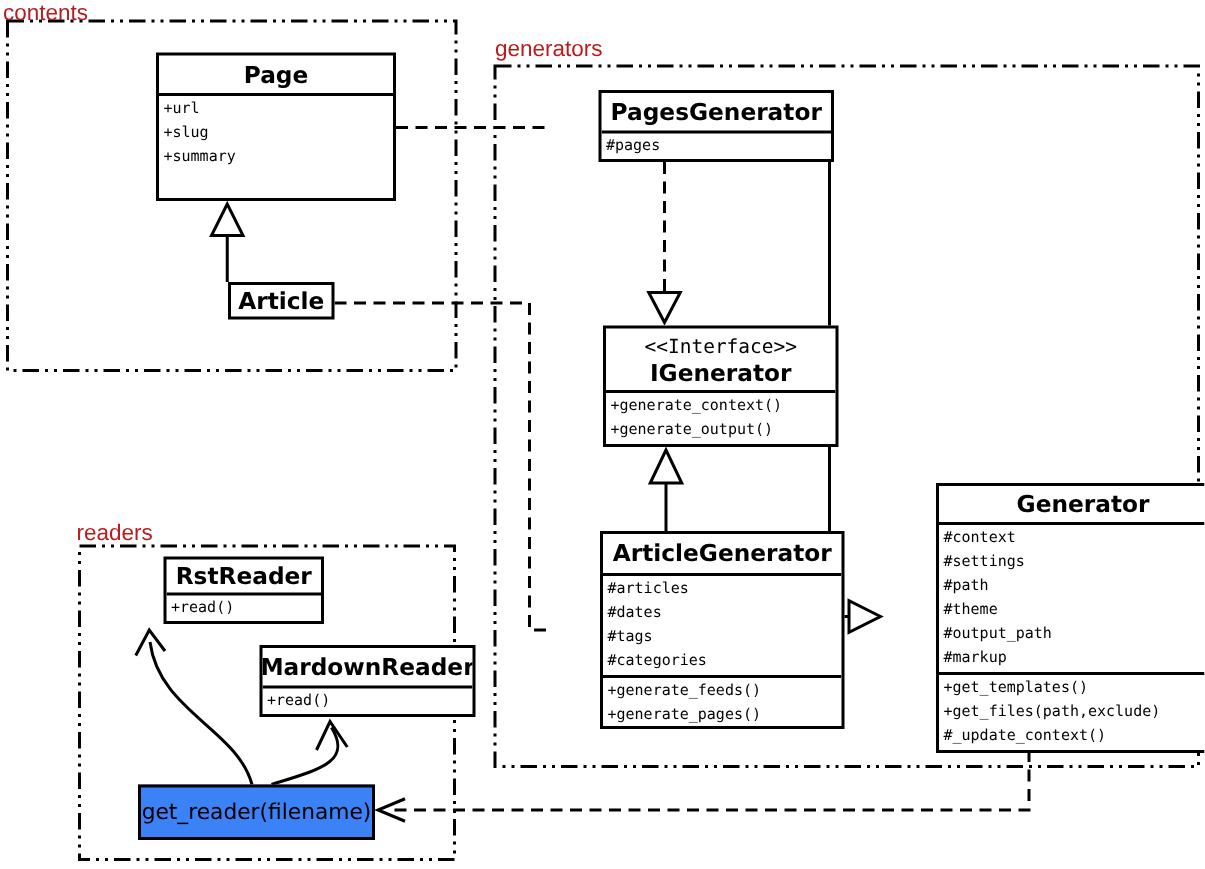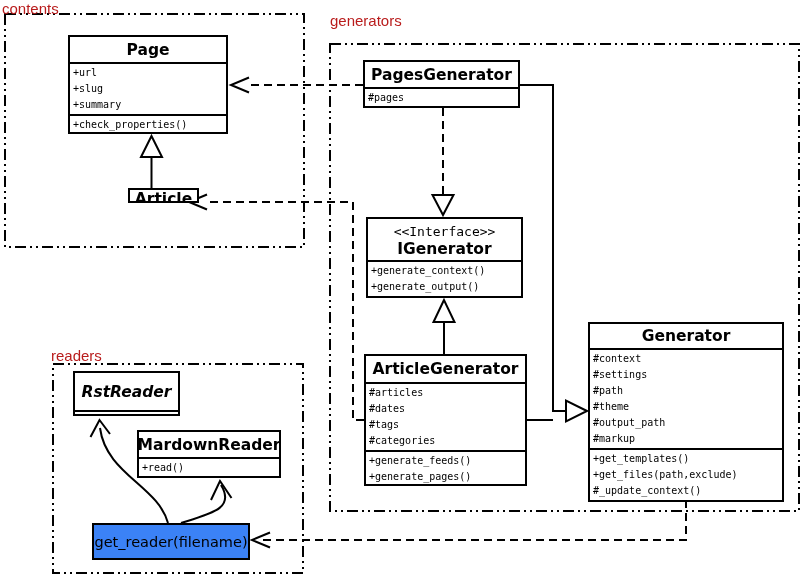--- a/index.html
+++ b/index.html
@@ -7,21 +7,21 @@
     position:relative;width:803px;height:579px;background:#ffffff;
     font-family:"DejaVu Sans", sans-serif;color:#000;overflow:hidden;
   }
   .layer{position:absolute;left:0;top:0;}
   .pkg-label{
     position:absolute;font-size:15px;line-height:17px;color:#b91c1c;
     font-family:Liberation Sans, sans-serif;
   }
   .box{
     position:absolute;background:#fff;border:2px solid #000;
-    box-sizing:border-box;display:flex;flex-direction:column;overflow:hidden;
+    box-sizing:border-box;display:flex;flex-direction:column;overflow:hidden;margin-left:36px;
   }
   .cls-title{
     flex:0 0 auto;display:flex;align-items:center;justify-content:center;
     font-weight:bold;font-size:15.5px;white-space:nowrap;
     font-family:"DejaVu Sans", sans-serif;
   }
   .cls-titleblock{
     flex:0 0 auto;display:flex;flex-direction:column;align-items:center;
     justify-content:center;
   }
@@ -80,36 +80,33 @@
 
       <path d="M168,523 C158,486 106,474 100,428"></path>
       <polyline points="90.5,437 99.5,420 110,434"></polyline>
 
       <path d="M181,523 C213,513 235,508 221,485"></path>
       <polyline points="211,500 220,481 231.5,498"></polyline>
     </g>
   </svg>
 
   <div class="pkg-label" style="left:2px;top:0px;">contents</div>
-  <div class="pkg-label" style="left:330px;top:12px;">generators</div>
+  <div class="pkg-label" style="left:330px;top:24px;">generators</div>
   <div class="pkg-label" style="left:51px;top:347px;">readers</div>
 
   <div class="box" style="left:68px;top:35px;width:160px;height:99px;">
     <div class="cls-title" style="height:25px;">Page</div>
     <div class="sec">
       <div class="row">+url</div>
       <div class="row">+slug</div>
       <div class="row">+summary</div>
     </div>
-    <div class="sec">
-      <div class="row">+check_properties()</div>
-    </div>
   </div>
 
-  <div class="box" style="left:128px;top:188px;width:71px;height:15px;">
+  <div class="box" style="left:116px;top:188px;width:71px;height:25px;">
     <div class="cls-title" style="flex:1;">Article</div>
   </div>
 
   <div class="box" style="left:363px;top:60px;width:157px;height:48px;">
     <div class="cls-title" style="height:25px;">PagesGenerator</div>
     <div class="sec">
       <div class="row">#pages</div>
     </div>
   </div>
 
@@ -149,21 +146,21 @@
       <div class="row">#markup</div>
     </div>
     <div class="sec">
       <div class="row">+get_templates()</div>
       <div class="row">+get_files(path,exclude)</div>
       <div class="row">#_update_context()</div>
     </div>
   </div>
 
   <div class="box" style="left:73px;top:371px;width:107px;height:45px;">
-    <div class="cls-title" style="height:37px;font-style:italic;">RstReader</div>
+    <div class="cls-title" style="height:22px;">RstReader</div>
     <div class="sec">
       <div class="row">+read()</div>
     </div>
   </div>
 
   <div class="box" style="left:137px;top:430px;width:144px;height:48px;">
     <div class="cls-title" style="height:25px;">MardownReader</div>
     <div class="sec">
       <div class="row">+read()</div>
     </div>

